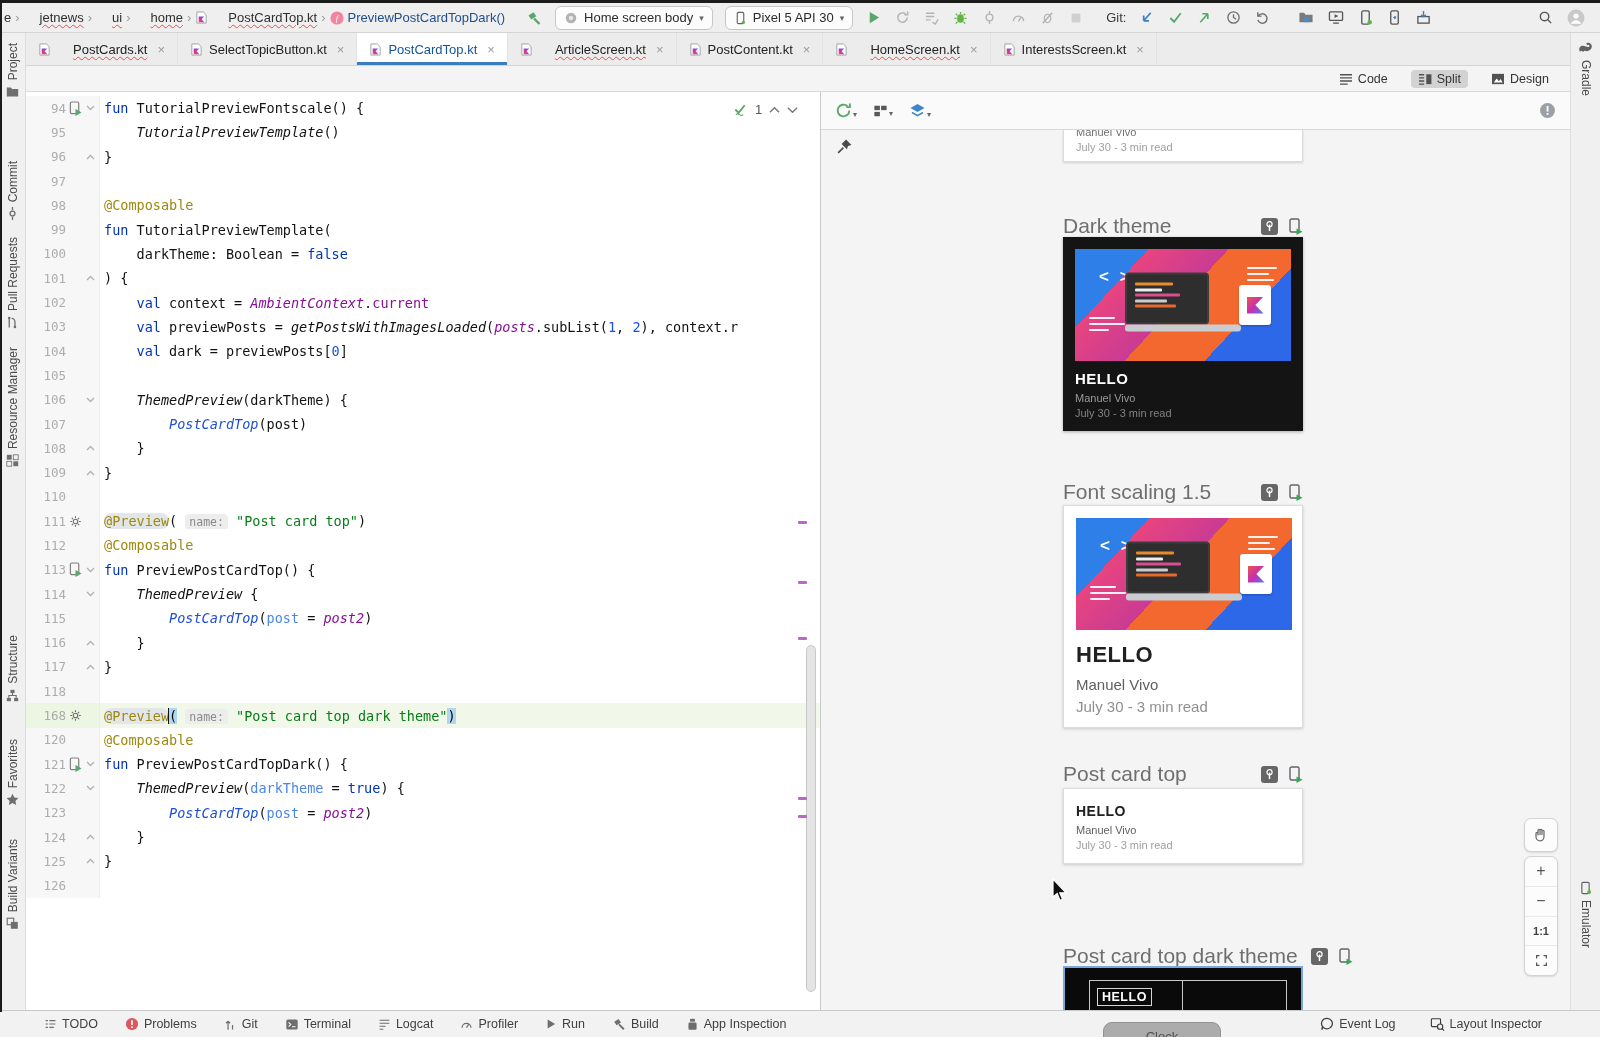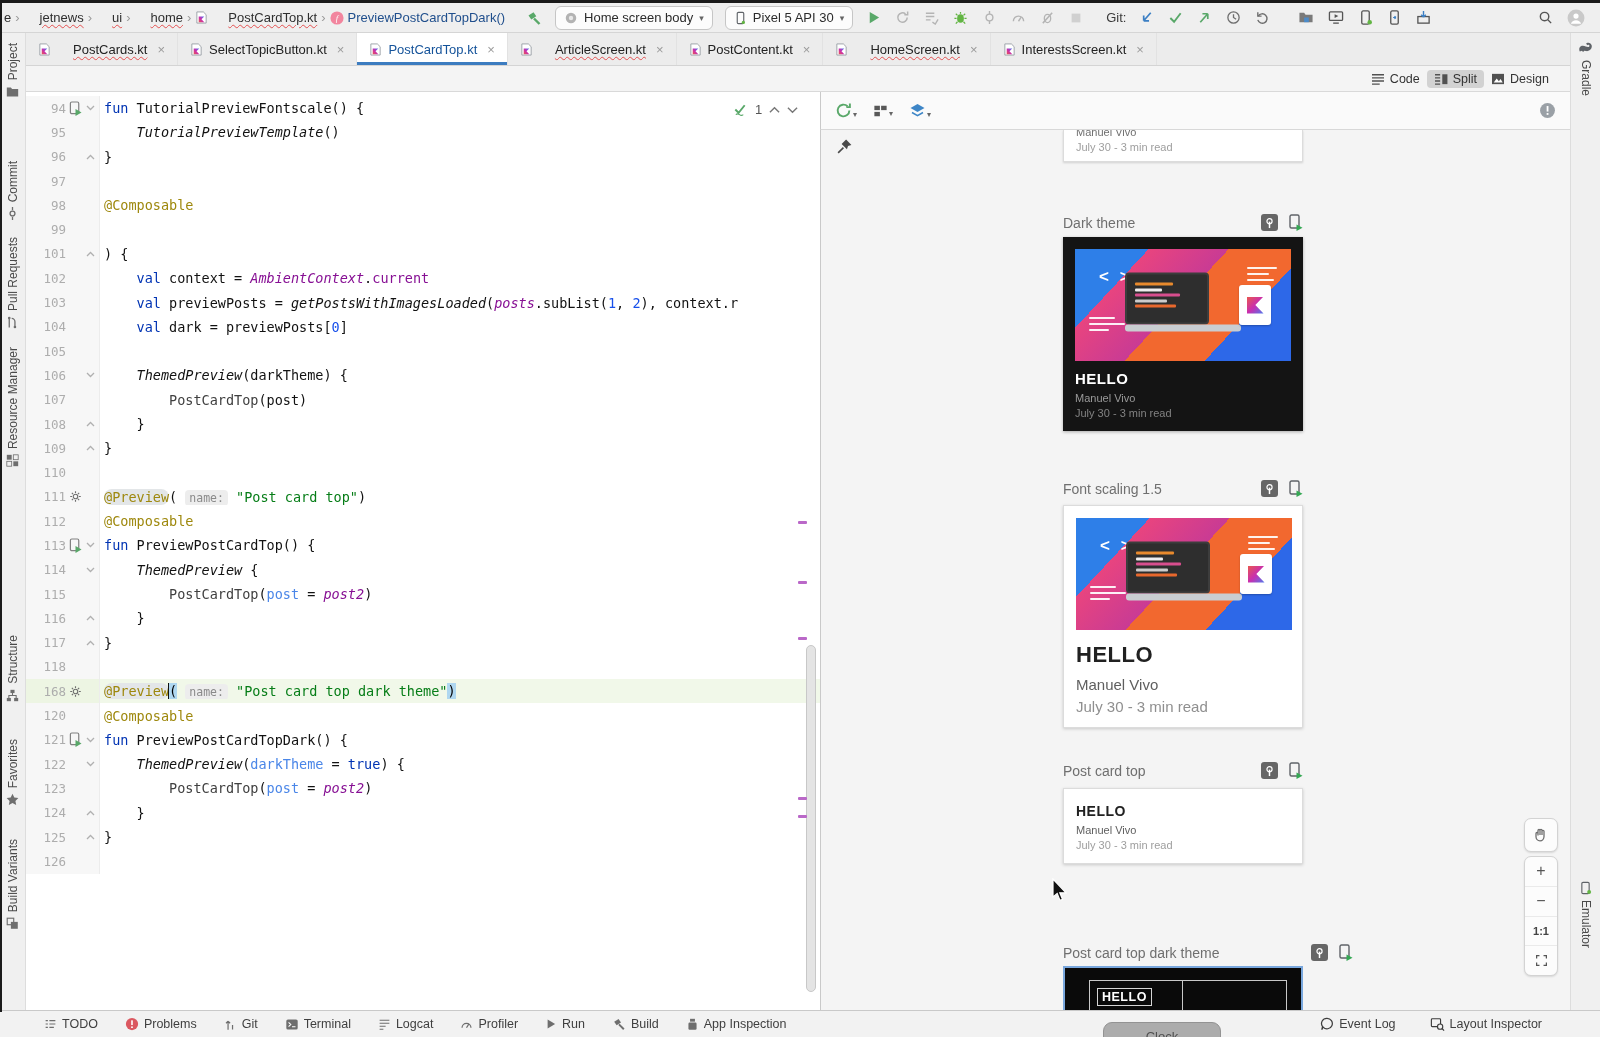--- a/index.html
+++ b/index.html
@@ -31,21 +31,21 @@
   
   #tabbar{position:absolute;left:26px;top:33px;width:1544px;height:33px;background:#ECECEC;
           border-bottom:1px solid #D4D4D4;display:flex;align-items:stretch;box-sizing:border-box;}
   .tab{display:flex;align-items:center;gap:6px;padding:0 12px;font-size:13px;color:#222;border-right:1px solid #E2E2E2;}
   .tab .close{color:#9B9B9B;font-size:13px;margin-left:4px;}
   .tab.active{background:#FFF;box-shadow:inset 0 -3px 0 #3C7CC0;color:#15539A;}
 
   
   #modebar{position:absolute;left:26px;top:66px;width:1544px;height:26px;background:#F4F4F4;
            border-bottom:1px solid #D9D9D9;display:flex;align-items:center;justify-content:flex-end;
-           padding-right:14px;box-sizing:border-box;font-size:12.5px;color:#333;}
+           padding-right:14px;box-sizing:border-box;gap:16px;font-size:12.5px;color:#333;}
   .mode{display:flex;align-items:center;gap:5px;padding:2px 7px;border-radius:4px;}
   .mode.active{background:#D2D2D2;}
 
   
   #lstripe{position:absolute;left:0;top:33px;width:26px;height:977px;background:#F0F0F0;border-right:1px solid #DDD;box-sizing:border-box;z-index:5;}
   #rstripe{position:absolute;left:1570px;top:33px;width:30px;height:977px;background:#F0F0F0;border-left:1px solid #DDD;box-sizing:border-box;z-index:5;}
   .stripe-item{position:absolute;left:0;width:100%;display:flex;flex-direction:column;align-items:center;gap:5px;}
   .vtext{writing-mode:vertical-rl;font-size:12px;color:#4A4A4A;white-space:nowrap;}
   #lstripe .vtext{transform:rotate(180deg);}
 
@@ -59,21 +59,21 @@
   .num{width:40px;text-align:right;color:#ADADAD;font-size:12.5px;flex:none;}
   .gico{width:18px;flex:none;display:flex;justify-content:center;}
   .gfold{width:13px;flex:none;display:flex;justify-content:center;}
   .codetext{padding-left:4px;overflow:hidden;flex:1;}
   .ln.cur{background:#F1F8E9;}
   .ln.cur .gut{background:#EDF5E3;}
   .tk-k{color:#0033B3;} .tk-p{color:#121212;} .tk-a{color:#9E880D;}
   .tk-ah{color:#9E880D;background:#E3E6E8;border-radius:8px;}
   .tk-s{color:#067D17;} .tk-n{color:#1750EB;}
   .tk-pr{color:#871094;font-style:italic;} .tk-pp{color:#871094;}
-  .tk-ci{color:#121212;font-style:italic;} .tk-cg{color:#404040;}
+  .tk-ci{color:#121212;font-style:italic;} .tk-cg{color:#1d4ed8;font-style:italic;}
   .tk-na{color:#4A86E8;}
   .tk-h{color:#8A8A8A;background:#EDEDED;border-radius:4px;padding:1px 4px;font-size:11.5px;}
   .tk-ph{background:#AFD7F0;}
   .tk-fu{color:#121212;text-decoration:underline wavy #7CB342 1px;text-underline-offset:3px;}
   .text-caret{display:inline-block;width:2px;height:16px;background:#111;vertical-align:text-bottom;margin:0 -1px;}
   #insp{position:absolute;left:706px;top:10px;display:flex;align-items:center;gap:7px;
         font-family:"Liberation Sans",sans-serif;font-size:13px;color:#555;}
   .vcs-tick{position:absolute;left:772px;width:9px;height:3px;background:#BA68C8;border-radius:1px;}
   #scroll-thumb{position:absolute;left:780px;top:553px;width:10px;height:347px;background:#E4E4E4;
                 border:1px solid #C8C8C8;border-radius:6px;box-sizing:border-box;}
@@ -86,21 +86,21 @@
   .ptool .dd{font-size:8px;color:#666;margin-left:1px;}
   #preview-content{position:absolute;left:820px;top:130px;width:750px;height:880px;background:#F4F4F4;
                    border-left:1px solid #C9C9C9;box-sizing:border-box;overflow:hidden;}
   #pin{position:absolute;left:15px;top:8px;}
   .pcard-partial{position:absolute;left:242px;top:0;width:240px;height:32px;background:#FFF;
                  border:1px solid #DCDCDC;border-top:none;box-shadow:0 1px 2px rgba(0,0,0,.15);
                  box-sizing:border-box;overflow:hidden;padding:0 12px;}
   .pcard-partial .auth{font-size:11px;color:#6F6F6F;margin-top:-4px;}
   .pcard-partial .meta{font-size:11px;color:#9E9E9E;margin-top:3px;}
   .psec-head{position:absolute;left:242px;width:240px;display:flex;justify-content:space-between;
-             align-items:center;color:#6F6F6F;font-size:14px;}
+             align-items:center;color:#6F6F6F;font-size:21px;}
   .psec-head.wide{width:290px;}
   .head-icons{display:flex;gap:9px;align-items:center;}
   .ic-interactive{width:17px;height:17px;background:#666;border-radius:3px;display:flex;align-items:center;justify-content:center;}
   .pcard{position:absolute;left:242px;width:240px;box-sizing:border-box;}
   .pcard.dark{background:#141414;padding:12px;box-shadow:0 1px 3px rgba(0,0,0,.3);}
   .pcard.light{background:#FFF;border:1px solid #DCDCDC;box-shadow:0 1px 3px rgba(0,0,0,.18);padding:12px;}
   .c-title{font-weight:bold;letter-spacing:.5px;color:#212121;}
   .pcard.dark .c-title{color:#FFF;}
   .dark .c-title{font-size:15px;margin-top:9px;}
   .dark .c-auth{font-size:11px;color:#9A9A9A;margin-top:5px;}
@@ -557,21 +557,22 @@
                   <path d="M7 8.5l6.5 3.7L7 16z" fill="#59A869"></path>
                 </svg></span></span><span class="gfold"><span class="icon"><svg width="9" height="8" viewBox="0 0 9 8">
                   <path d="M1 2l3.5 3.5L8 2" fill="none" stroke="#B0B0B0" stroke-width="1.3"></path>
                 </svg></span></span></div><div class="codetext"><span class="tk-k">fun </span><span class="tk-fu">TutorialPreviewFontscale</span><span class="tk-p">() {</span></div></div>
         <div class="ln"><div class="gut"><span class="num">95</span><span class="gico"></span><span class="gfold"></span></div><div class="codetext"><span class="tk-ci">    TutorialPreviewTemplate</span><span class="tk-p">()</span></div></div>
         <div class="ln"><div class="gut"><span class="num">96</span><span class="gico"></span><span class="gfold"><span class="icon"><svg width="9" height="8" viewBox="0 0 9 8">
                   <path d="M1 6l3.5-3.5L8 6" fill="none" stroke="#B0B0B0" stroke-width="1.3"></path>
                 </svg></span></span></div><div class="codetext"><span class="tk-p">}</span></div></div>
         <div class="ln"><div class="gut"><span class="num">97</span><span class="gico"></span><span class="gfold"></span></div><div class="codetext"></div></div>
         <div class="ln"><div class="gut"><span class="num">98</span><span class="gico"></span><span class="gfold"></span></div><div class="codetext"><span class="tk-a">@Composable</span></div></div>
-        <div class="ln"><div class="gut"><span class="num">99</span><span class="gico"></span><span class="gfold"></span></div></div>
+        <div class="ln"><div class="gut"><span class="num">99</span><span class="gico"></span><span class="gfold"></span></div><div class="codetext"><span class="tk-k">fun </span><span class="tk-p">TutorialPreviewTemplate(</span></div></div>
+        <div class="ln"><div class="gut"><span class="num">100</span><span class="gico"></span><span class="gfold"></span></div><div class="codetext"><span class="tk-p">    darkTheme: Boolean = </span><span class="tk-k">false</span></div></div>
         <div class="ln"><div class="gut"><span class="num">101</span><span class="gico"></span><span class="gfold"><span class="icon"><svg width="9" height="8" viewBox="0 0 9 8">
                   <path d="M1 6l3.5-3.5L8 6" fill="none" stroke="#B0B0B0" stroke-width="1.3"></path>
                 </svg></span></span></div><div class="codetext"><span class="tk-p">) {</span></div></div>
         <div class="ln"><div class="gut"><span class="num">102</span><span class="gico"></span><span class="gfold"></span></div><div class="codetext"><span class="tk-p">    </span><span class="tk-k">val </span><span class="tk-p">context = </span><span class="tk-pr">AmbientContext</span><span class="tk-p">.</span><span class="tk-pp">current</span></div></div>
         <div class="ln"><div class="gut"><span class="num">103</span><span class="gico"></span><span class="gfold"></span></div><div class="codetext"><span class="tk-p">    </span><span class="tk-k">val </span><span class="tk-p">previewPosts = </span><span class="tk-ci">getPostsWithImagesLoaded</span><span class="tk-p">(</span><span class="tk-pr">posts</span><span class="tk-p">.subList(</span><span class="tk-n">1</span><span class="tk-p">, </span><span class="tk-n">2</span><span class="tk-p">), context.r</span></div></div>
         <div class="ln"><div class="gut"><span class="num">104</span><span class="gico"></span><span class="gfold"></span></div><div class="codetext"><span class="tk-p">    </span><span class="tk-k">val </span><span class="tk-p">dark = previewPosts[</span><span class="tk-n">0</span><span class="tk-p">]</span></div></div>
         <div class="ln"><div class="gut"><span class="num">105</span><span class="gico"></span><span class="gfold"></span></div><div class="codetext"></div></div>
         <div class="ln"><div class="gut"><span class="num">106</span><span class="gico"></span><span class="gfold"><span class="icon"><svg width="9" height="8" viewBox="0 0 9 8">
                   <path d="M1 2l3.5 3.5L8 2" fill="none" stroke="#B0B0B0" stroke-width="1.3"></path>
                 </svg></span></span></div><div class="codetext"><span class="tk-ci">    ThemedPreview</span><span class="tk-p">(darkTheme) {</span></div></div>

